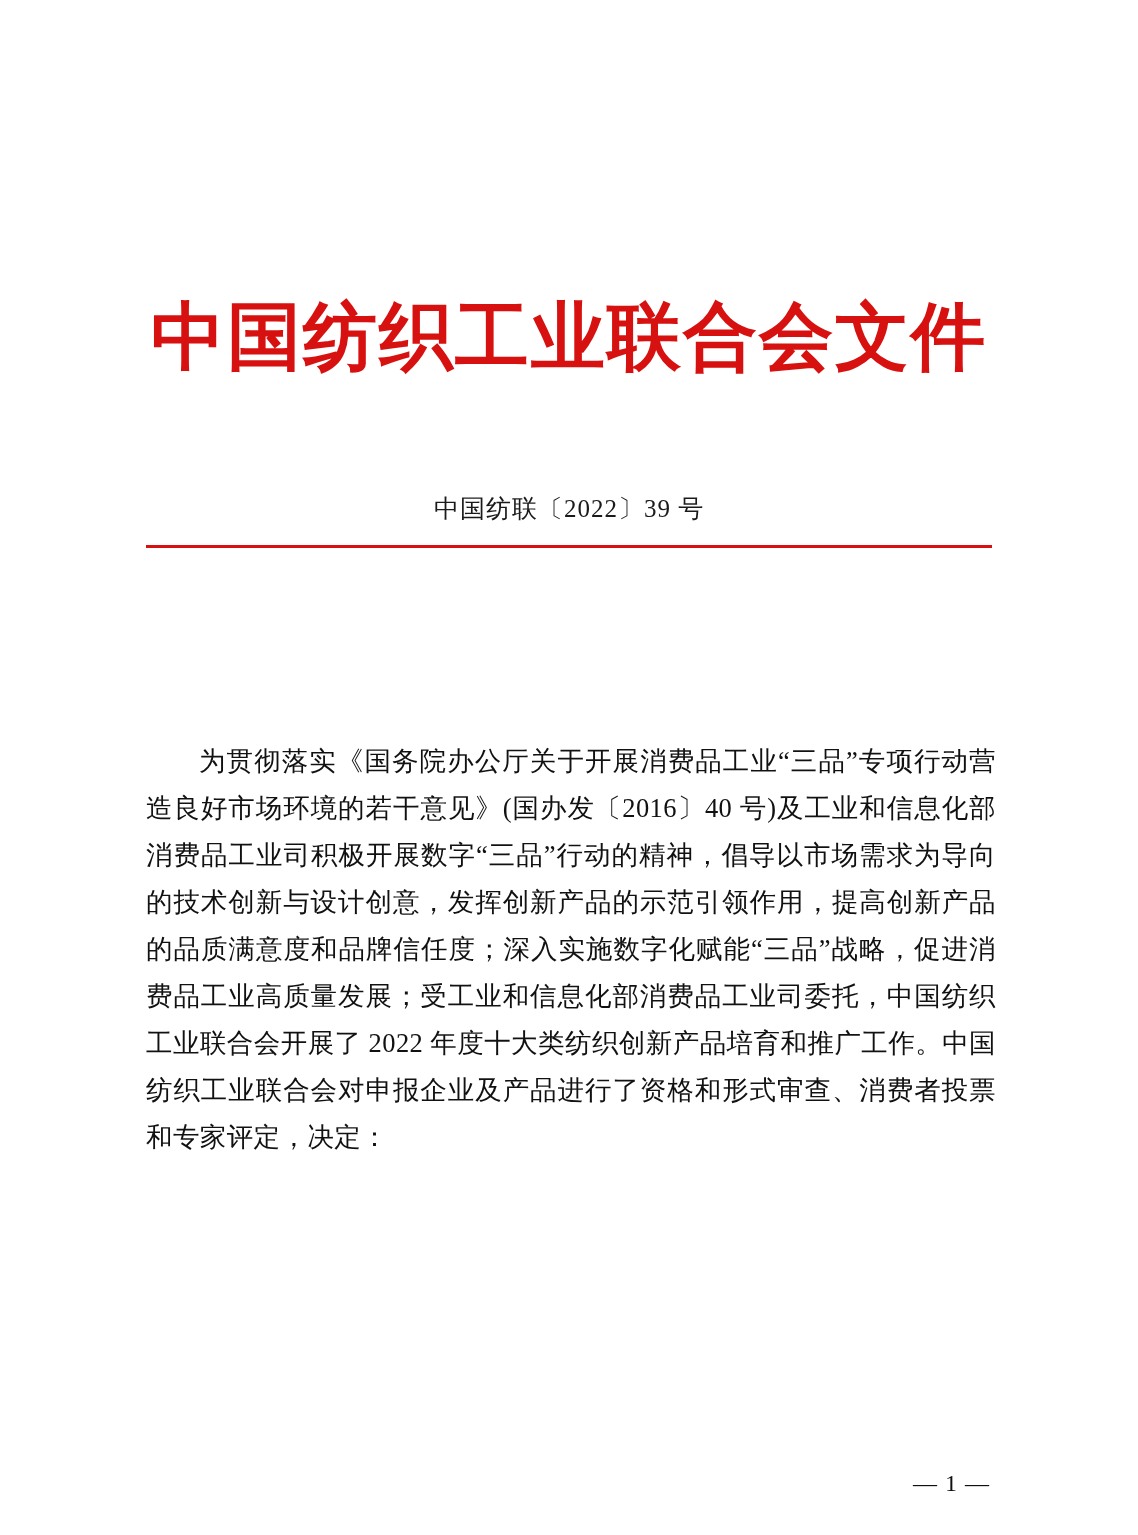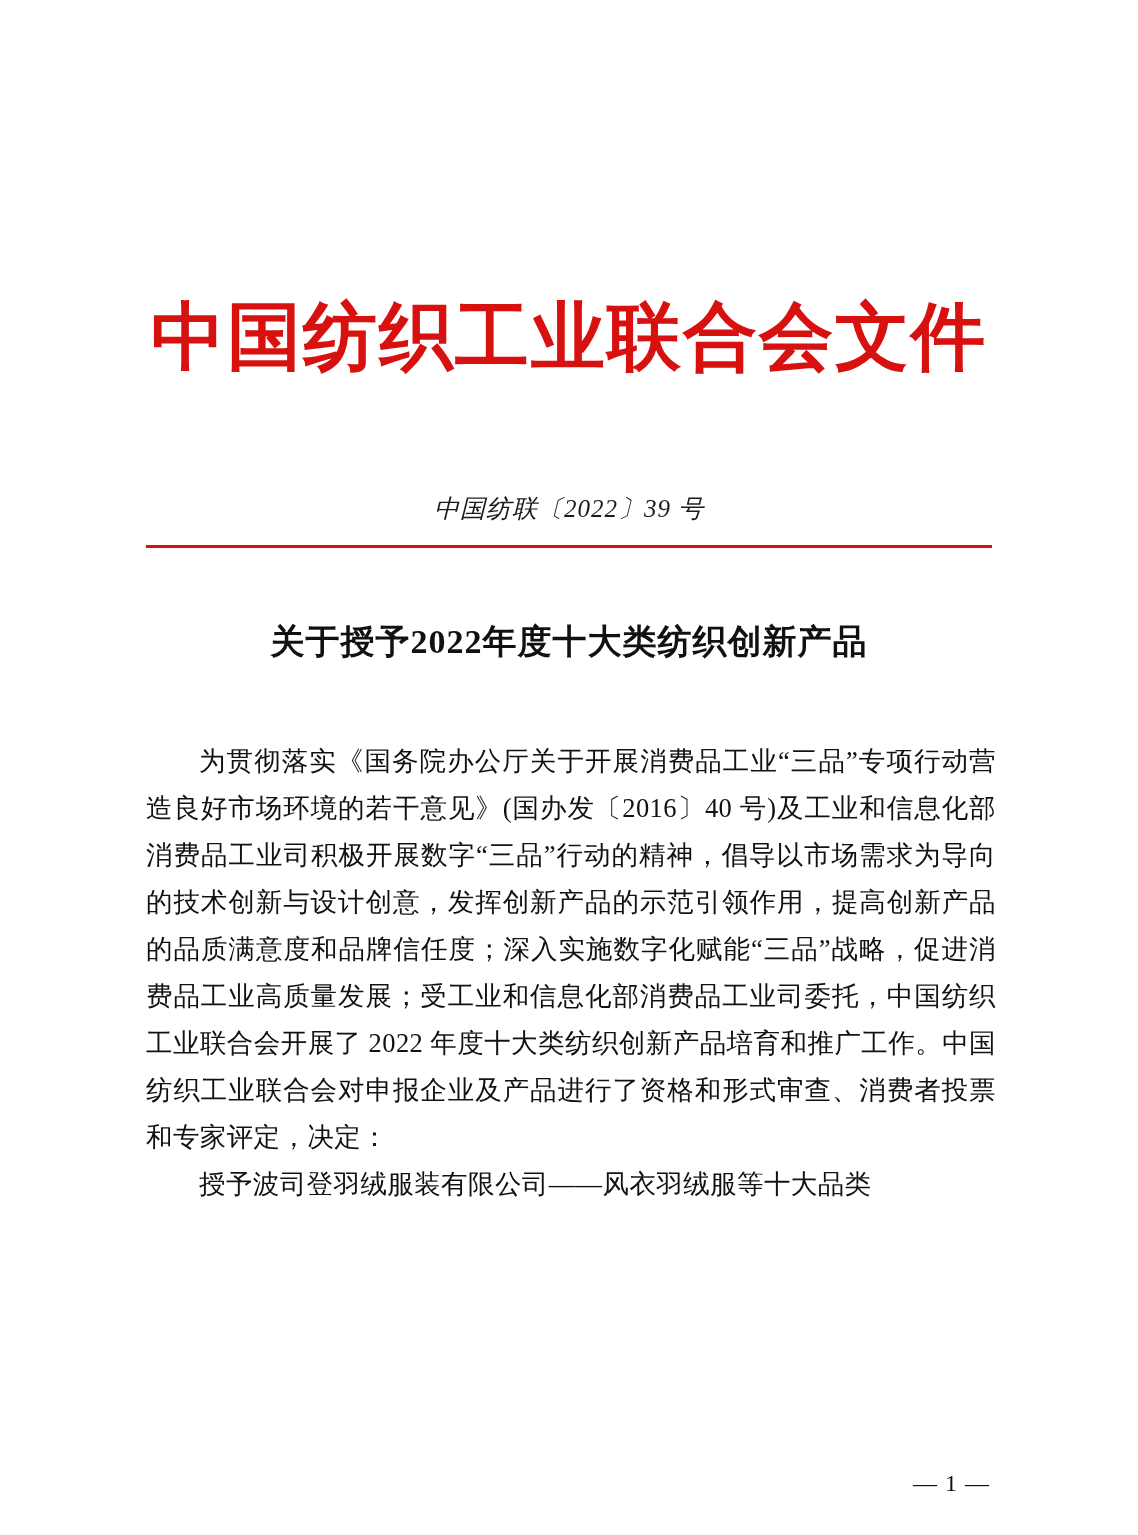--- a/index.html
+++ b/index.html
@@ -40,21 +40,20 @@
 
   .doc-number {
     position: absolute;
     top: 492px;
     left: 0;
     width: 1138px;
     text-align: center;
     font-size: 25px;
     letter-spacing: 1px;
     color: #1a1a1a;
-    font-style: italic;
   }
 
   .red-rule {
     position: absolute;
     top: 545px;
     left: 146px;
     width: 846px;
     height: 3px;
     background: #d7110f;
   }
@@ -103,23 +102,21 @@
 
 <div class="page">
 
   <div class="masthead">中国纺织工业联合会文件</div>
 
   <div class="doc-number">中国纺联〔2022〕39 号</div>
 
   <div class="red-rule"></div>
 
   <div class="doc-title">
-    <div>关于授予2022年度十大类纺织创新产品</div>
   </div>
 
   <div class="body-text">
     <p>为贯彻落实《国务院办公厅关于开展消费品工业“三品”专项行动营造良好市场环境的若干意见》(国办发〔2016〕40 号)及工业和信息化部消费品工业司积极开展数字“三品”行动的精神，倡导以市场需求为导向的技术创新与设计创意，发挥创新产品的示范引领作用，提高创新产品的品质满意度和品牌信任度；深入实施数字化赋能“三品”战略，促进消费品工业高质量发展；受工业和信息化部消费品工业司委托，中国纺织工业联合会开展了 2022 年度十大类纺织创新产品培育和推广工作。中国纺织工业联合会对申报企业及产品进行了资格和形式审查、消费者投票和专家评定，决定：</p>
-    <p>授予波司登羽绒服装有限公司——风衣羽绒服等十大品类</p>
   </div>
 
   <div class="page-number">— 1 —</div>
 
 </div>
 
 </body></html>

